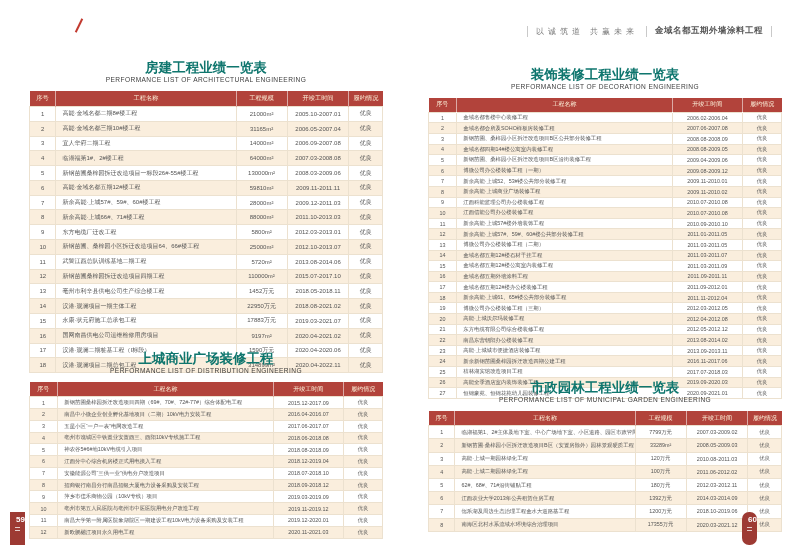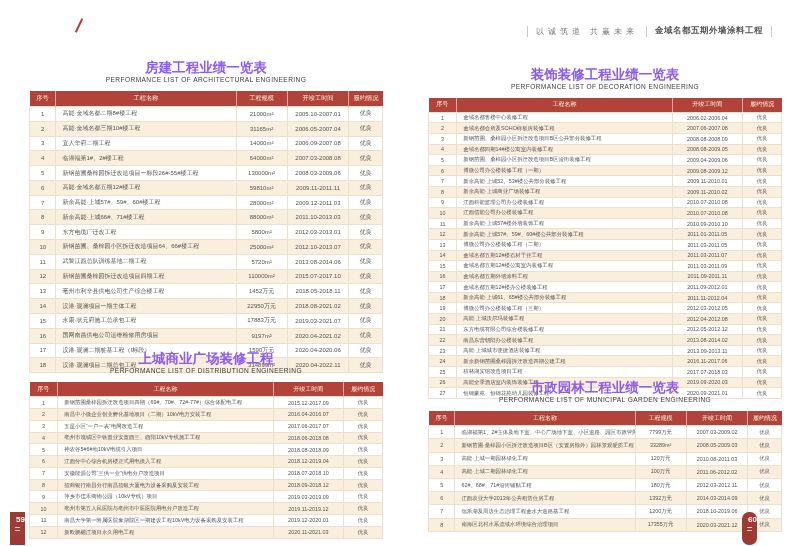--- a/index.html
+++ b/index.html
@@ -16,21 +16,21 @@
   .hdr-right{position:absolute;right:28px;top:25px;display:flex;align-items:center;gap:8px;}
   .hdr-divider{width:1px;height:11px;background:#c9c9c9;}
   .slogan{font-family:Liberation Serif, serif;font-size:8px;color:#7a7a7a;letter-spacing:4px;}
   .company{font-size:8.5px;font-weight:700;color:#555;letter-spacing:0.5px;}
   
   .sec{position:absolute;width:354px;}
   .sec-arch{left:29px;top:60px;}
   .sec-deco{left:428px;top:67px;}
   .sec-dist{left:29px;top:351px;}
   .sec-muni{left:428px;top:380px;}
-  .sec-title{font-size:13.5px;font-weight:700;color:#8b5cf6;text-align:center;line-height:15px;margin:0;}
+  .sec-title{font-size:13.5px;font-weight:700;color:#0f766e;text-align:center;line-height:15px;margin:0;}
   .sec-sub{font-size:6.6px;color:#3c3c3c;text-align:center;letter-spacing:0.4px;line-height:9px;margin:0 0 7px 0;}
   
   table.perf{width:100%;border-collapse:collapse;table-layout:fixed;}
   table.perf th{
     background:#b2433b;color:#fdf4dd;font-weight:400;
     border-right:1px solid rgba(255,255,255,0.55);
   }
   table.perf th:last-child{border-right:none;}
   table.perf td{
     border:1px solid #ece1cf;color:#555;text-align:center;

